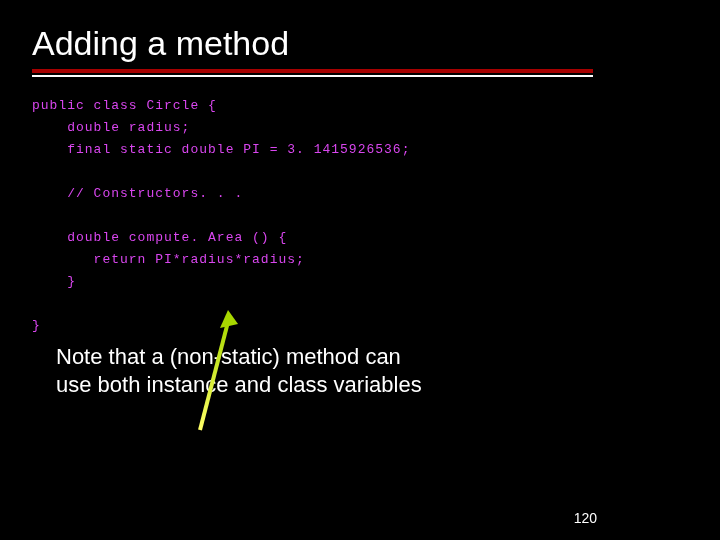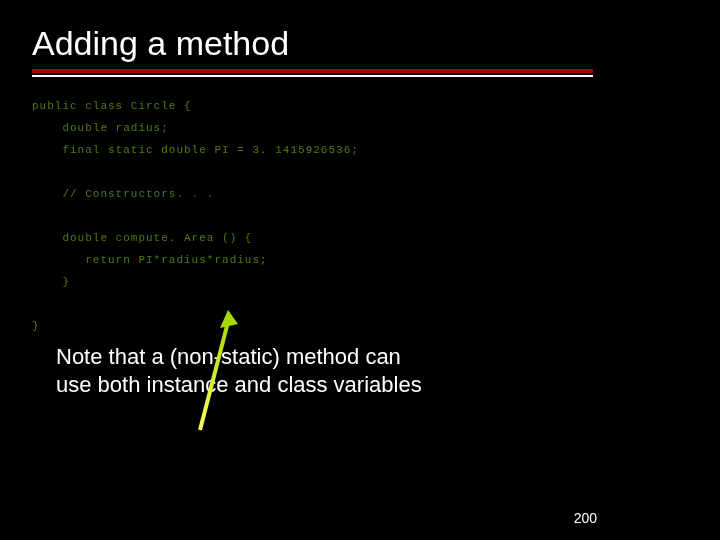--- a/index.html
+++ b/index.html
@@ -35,24 +35,24 @@
     height: 4px;
     background: #a60000;
     margin-bottom: 2px;
   }
   .rule-white {
     height: 2px;
     background: #fff;
   }
   .code {
     font-family: "Courier New", Courier, monospace;
-    font-size: 11px;
+    font-size: 13px;
     line-height: 22px;
     white-space: pre;
-    color: #4d7c0f;
+    color: #d946ef;
     letter-spacing: 1px;
   }
   .note {
     font-size: 22px;
     color: #fff;
     font-family: Verdana, Geneva, sans-serif;
     margin-top: 6px;
     padding-left: 24px;
     line-height: 28px;
   }
@@ -103,15 +103,15 @@
     </defs>
     <line x1="30" y1="120" x2="58" y2="12" stroke="url(#arrGrad)" stroke-width="4"></line>
     <polygon points="58,0 50,18 68,14" fill="#a8d800"></polygon>
   </svg>
 
   <div class="note">
     <span>Note that a (non-static) method can</span><br>
     <span>use both instance and class variables</span>
   </div>
 
-  <div class="page-number">200</div>
+  <div class="page-number">120</div>
 
 </div>
 
 </body></html>

